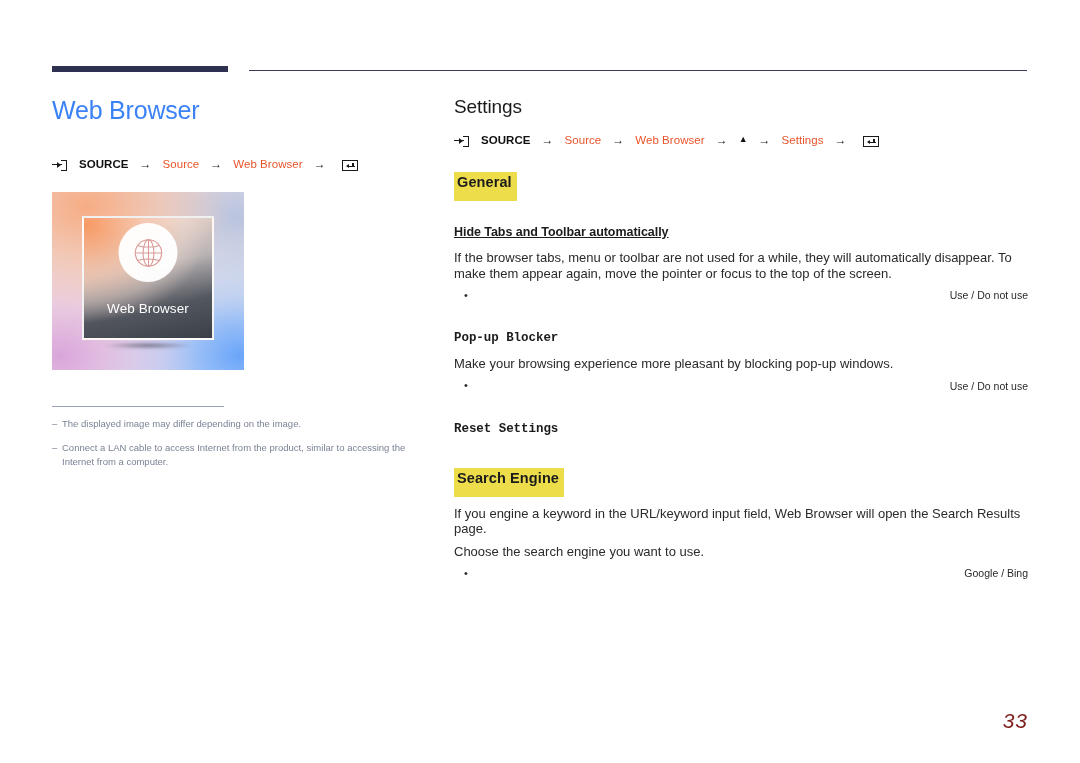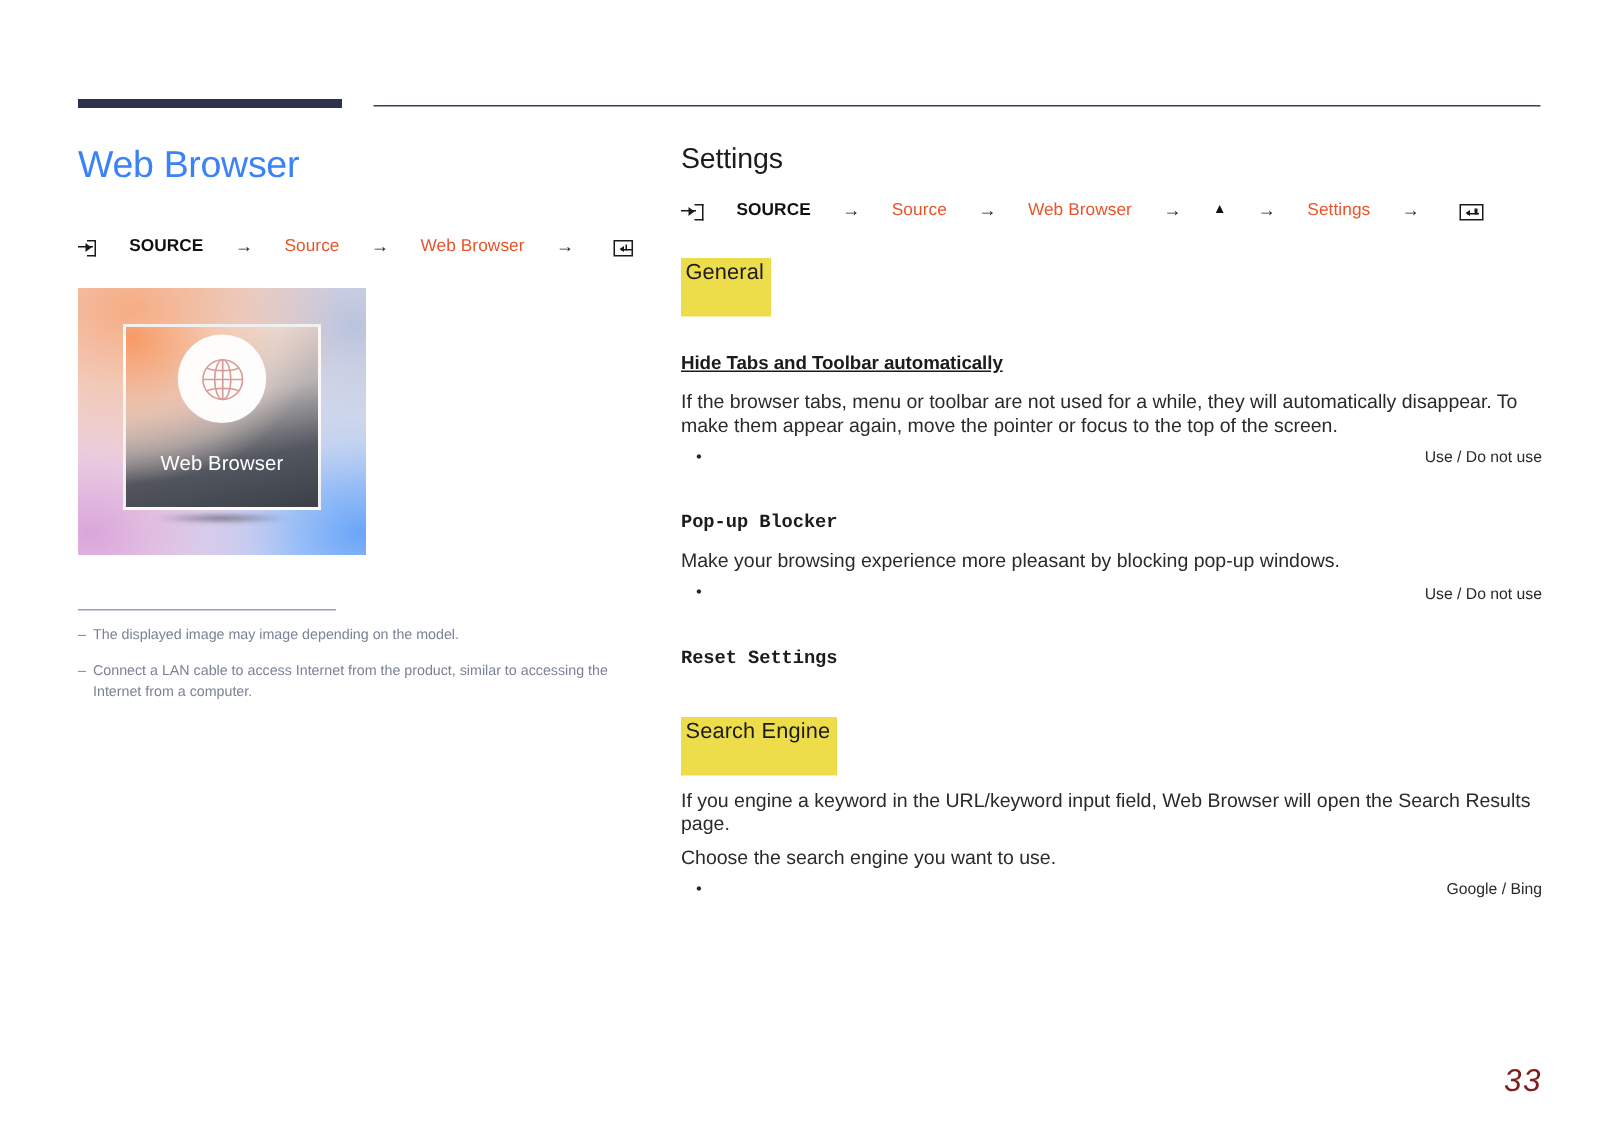--- a/index.html
+++ b/index.html
@@ -56,21 +56,21 @@
   }
 
   
   .breadcrumb {
     font-size: 11.5px;
     color: #1a1a1a;
     white-space: nowrap;
     line-height: 16px;
     display: flex;
     align-items: center;
-    gap: 17px;
+    gap: 7px;
   }
   .bc-left { margin-top: 31px; }
   .bc-right { margin-top: 13px; }
   .bc-item { letter-spacing: 0.05px; }
   .bc-bold { font-weight: bold; color: #111111; }
   .bc-accent { color: #e8542a; }
   .bc-arrow {
     color: #1a1a1a;
     padding: 0 4px;
     font-size: 12px;
@@ -242,23 +242,23 @@
     font-weight: normal;
     margin: 0;
     line-height: 24px;
     letter-spacing: -0.1px;
   }
   .hl-head {
     display: inline-block;
     background: #eedd4a;
     color: #1b1b1b;
     font-size: 14.5px;
-    padding: 2px 5px 21px 3px;
+    padding: 2px 5px 11px 3px;
     margin: 0;
-    font-weight: normal;
+    font-weight: bold;
     letter-spacing: 0.1px;
   }
   .hl-wrap-general { margin-top: 24px; }
   .hl-wrap-search  { margin-top: 30px; }
 
   .sub-head {
     font-size: 12.5px;
     color: #1b1b1b;
     font-weight: bold;
     margin: 0;
@@ -357,21 +357,21 @@
       </svg>
     </div>
     <div class="thumb-label">Web Browser</div>
   </div>
 
   <div class="note-rule"></div>
 
   <div class="notes">
     <div class="note">
       <span class="note-dash">–</span>
-      <span class="note-text">The displayed image may image depending on the model.</span>
+      <span class="note-text">The displayed image may differ depending on the image.</span>
     </div>
     <div class="note">
       <span class="note-dash">–</span>
       <span class="note-text">Connect a LAN cable to access Internet from the product, similar to accessing the Internet from a computer.</span>
     </div>
   </div>
 </div>
 
 <div class="col-right">
 

